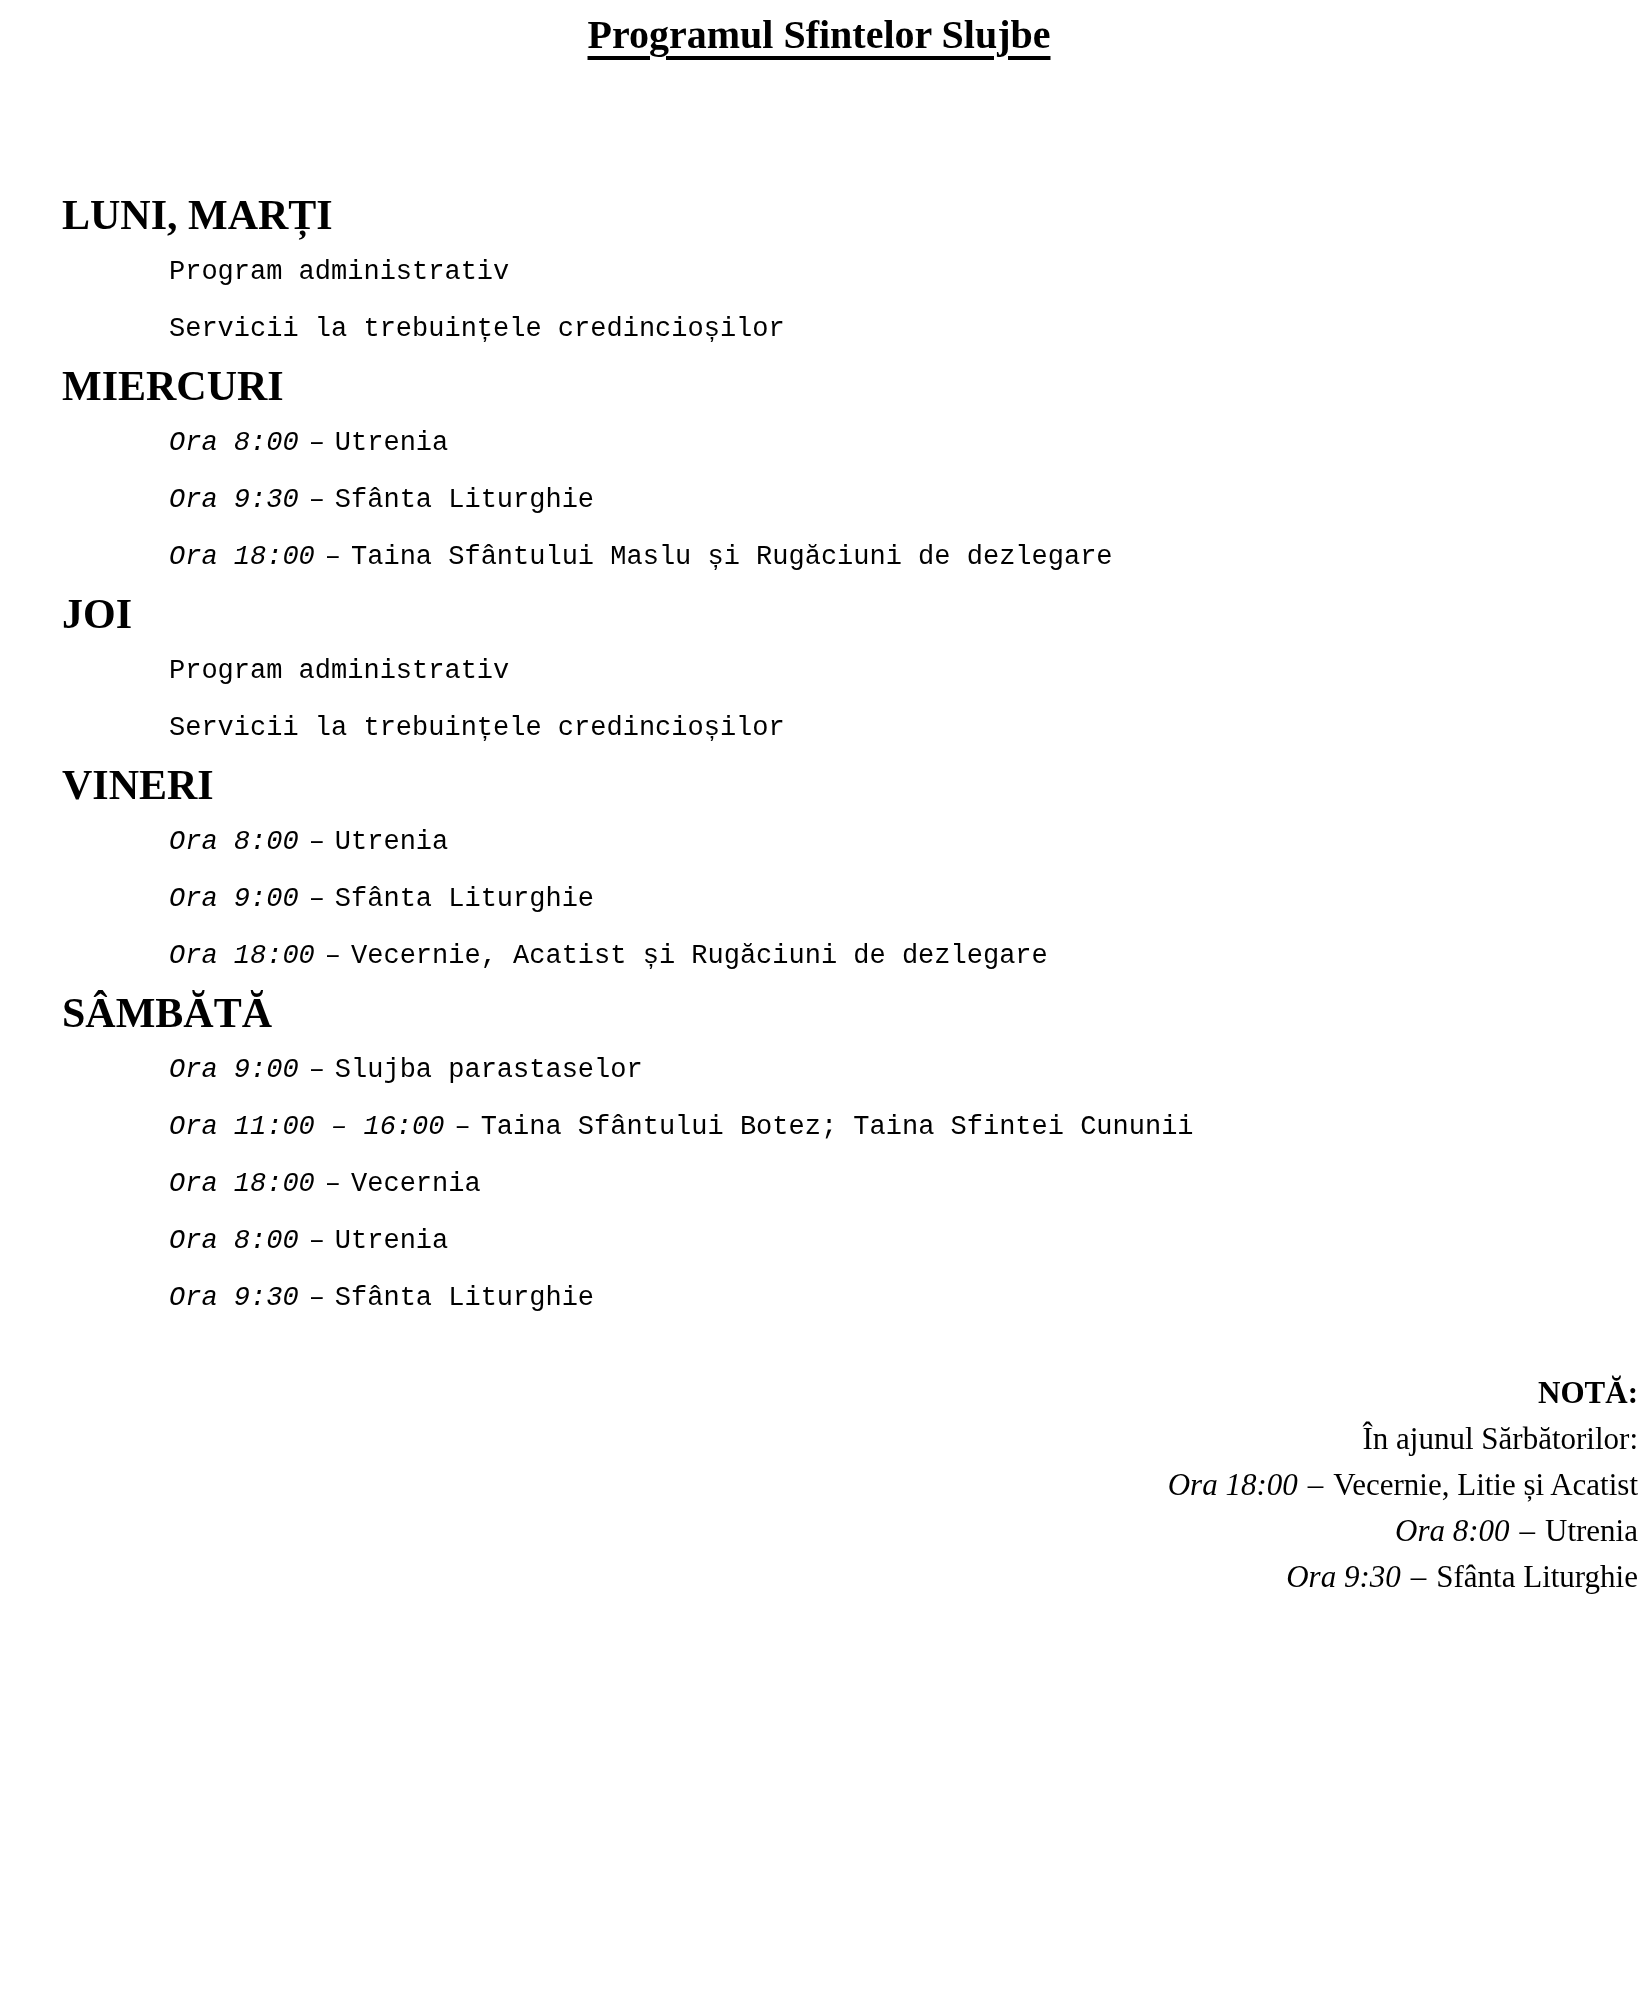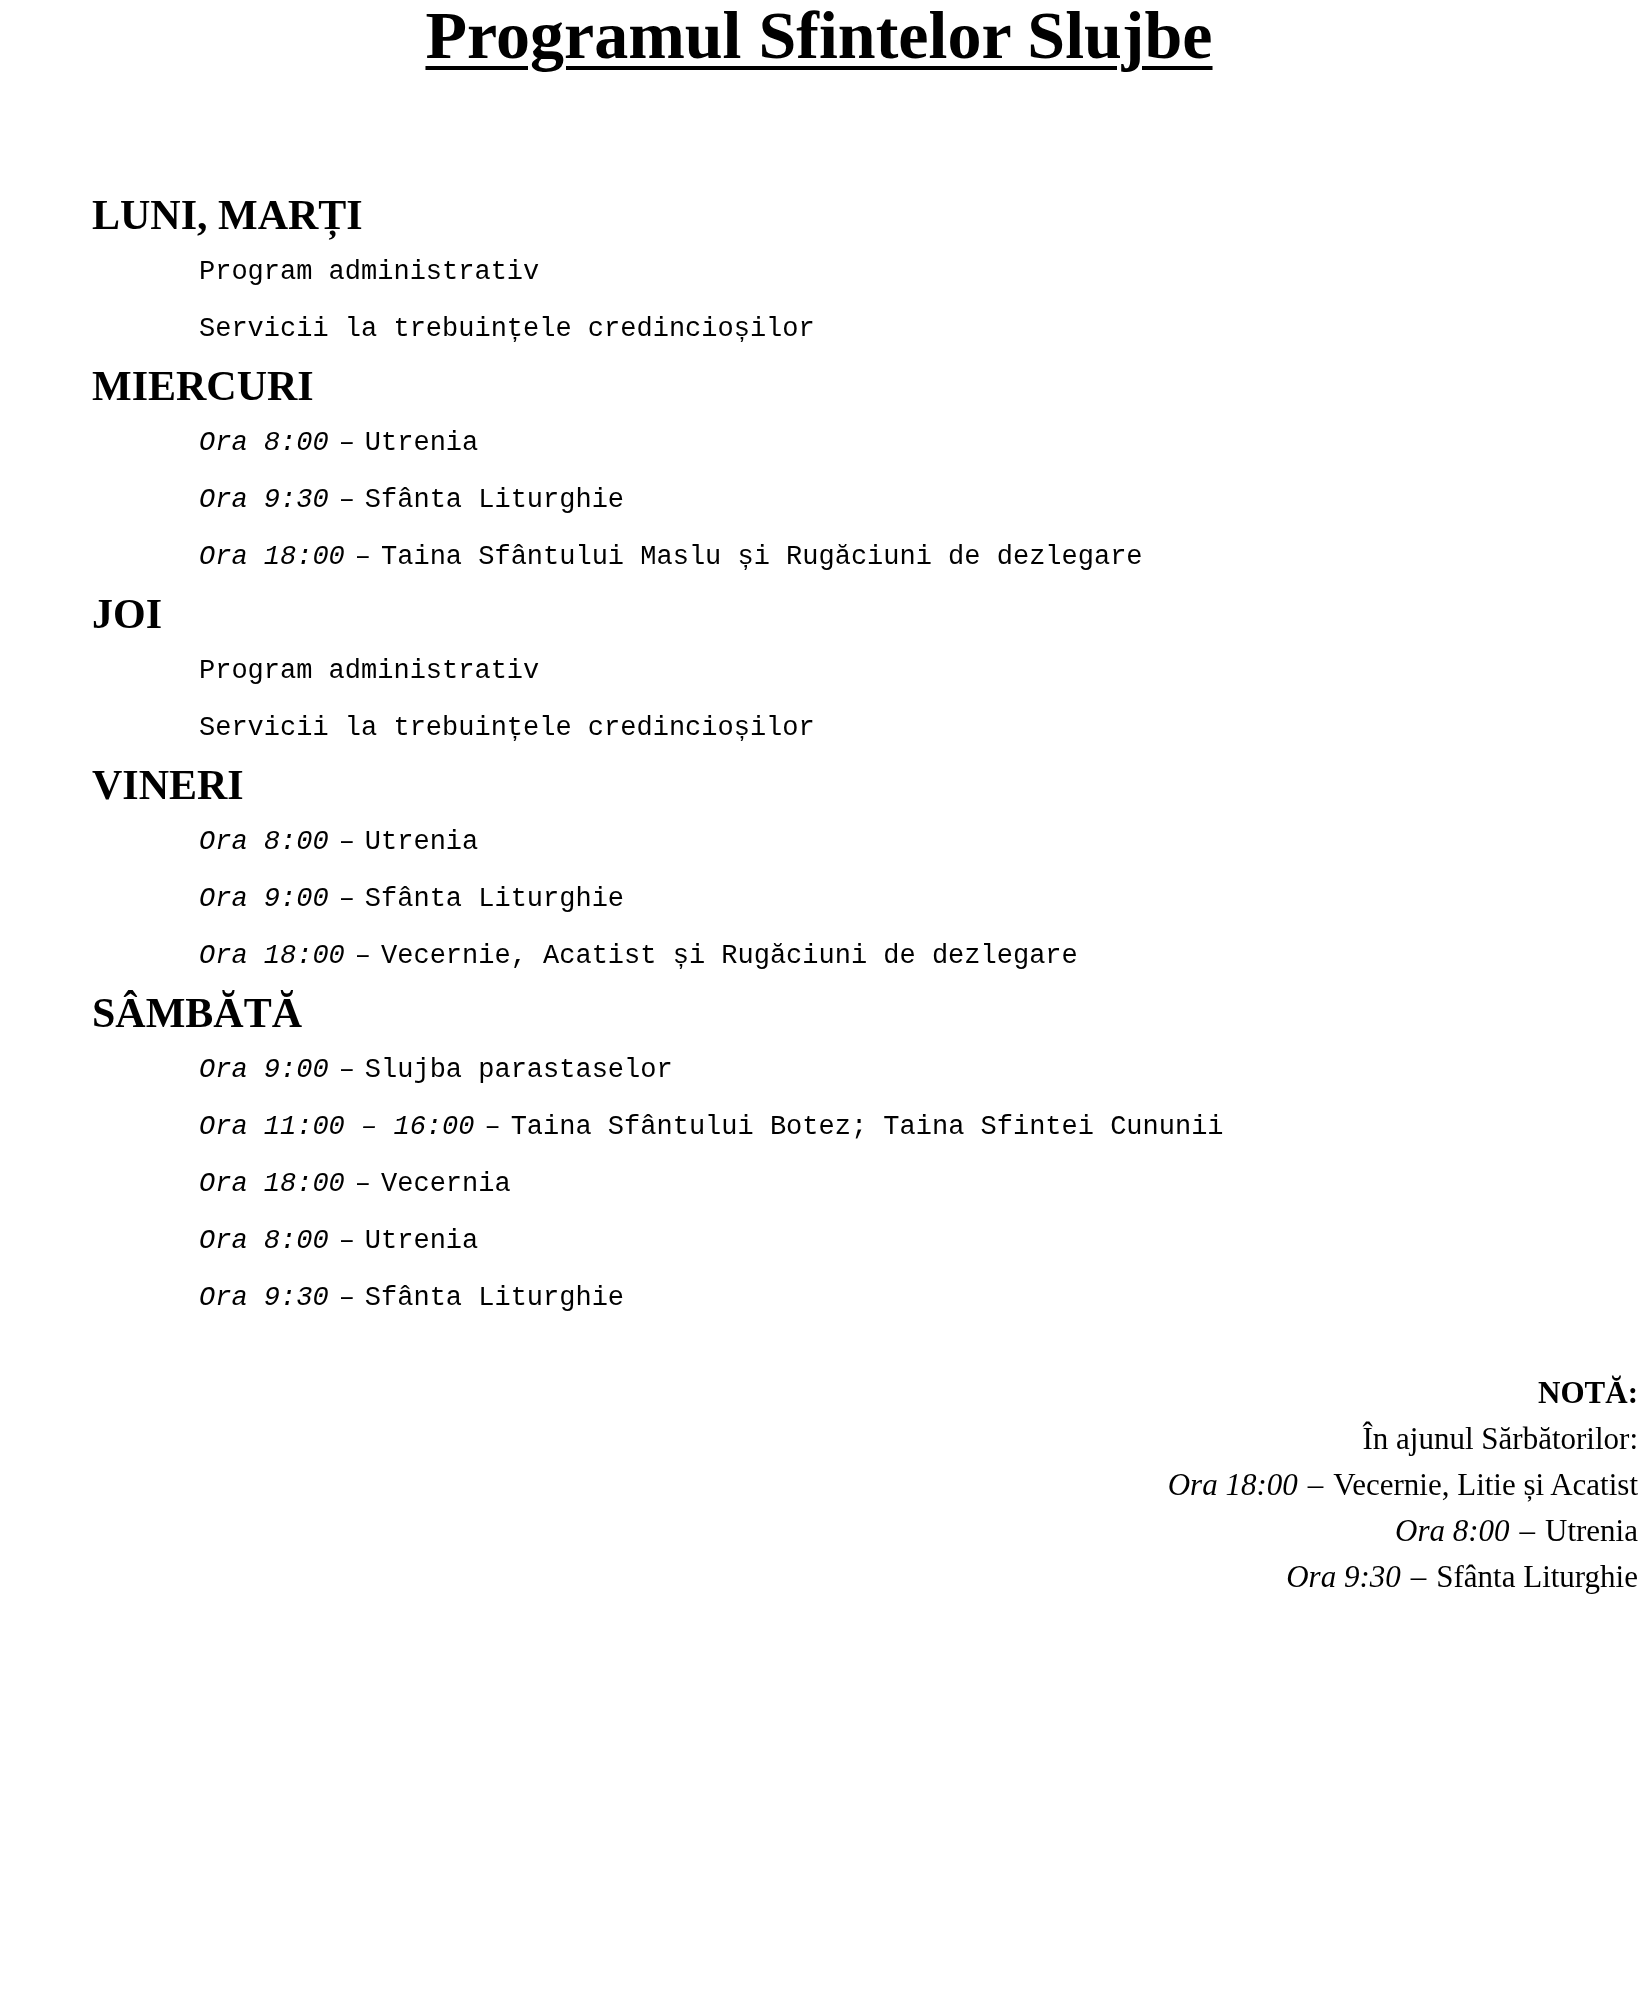--- a/index.html
+++ b/index.html
@@ -9,30 +9,30 @@
     color: #000000;
   }
   body {
     width: 1638px;
     height: 1991px;
     overflow: hidden;
     font-family: "Liberation Serif", serif;
   }
   .title {
     margin: 5px 0 0 0;
-    font-size: 68px;
+    font-size: 40px;
     font-weight: 700;
     line-height: 60px;
     text-align: center;
     text-decoration: underline;
     text-decoration-thickness: 4px;
     text-underline-offset: 8px;
   }
   .page {
-    padding-left: 92px;
+    padding-left: 62px;
   }
   .day-section {
   }
   .day-section.first {
     margin-top: 122px;
   }
   .day-header {
     font-size: 42px;
     font-weight: 700;
     line-height: 57px;

